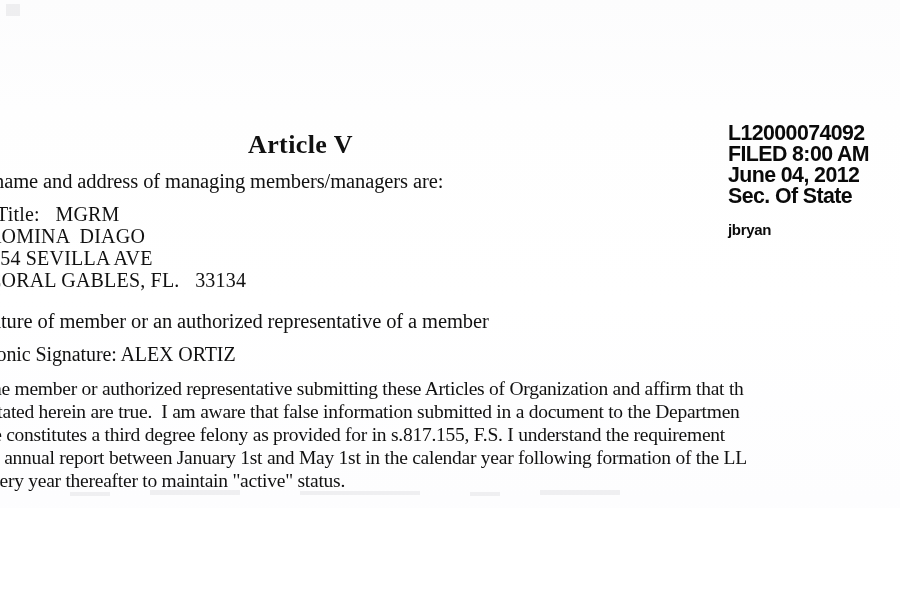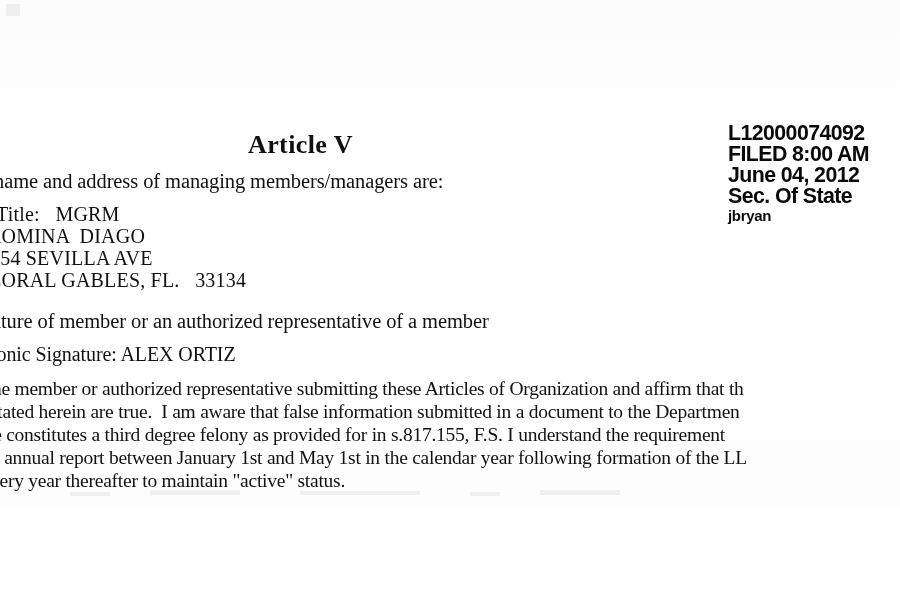--- a/index.html
+++ b/index.html
@@ -94,21 +94,21 @@
     transform-origin: left center;
   }
   .stamp-clerk {
     font-family: "Liberation Sans", "DejaVu Sans", sans-serif;
     font-weight: bold;
     font-size: 15px;
     line-height: 16px;
     letter-spacing: -0.3px;
     color: #0a0a0a;
     white-space: pre;
-    margin-top: 2px;
+    margin-top: 16px;
   }
 </style>
 </head>
 <body>
 
 <div id="page">
 
   <div class="scan-tone"></div>
   <div class="scan-speck" style="left:6px;  top:4px;   width:14px; height:12px;"></div>
   <div class="scan-speck" style="left:70px; top:492px; width:40px; height:4px;"></div>

